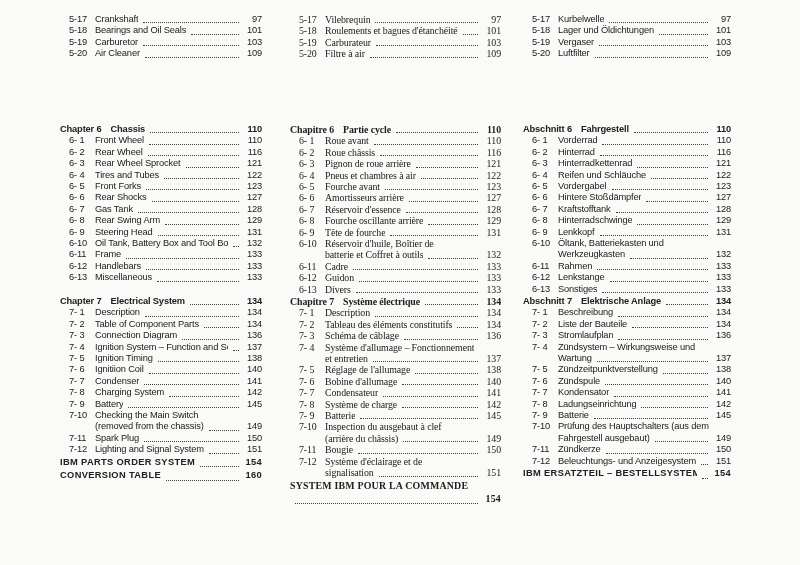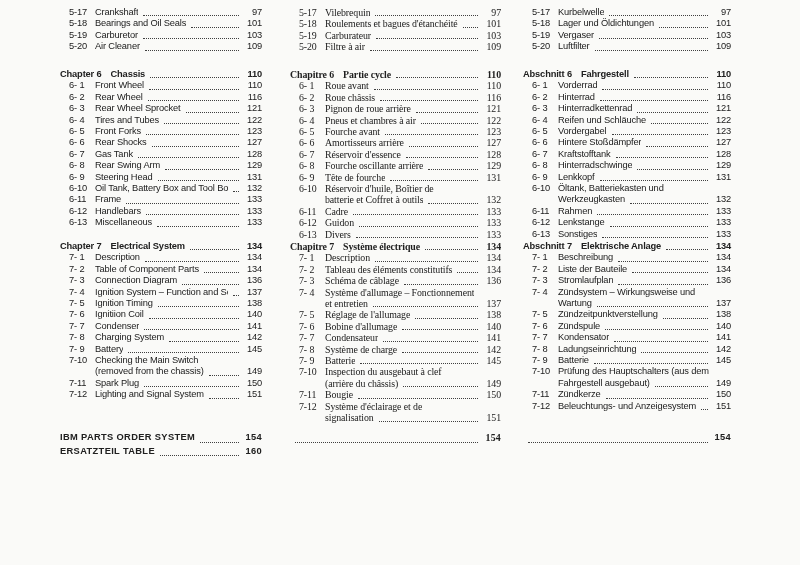--- a/index.html
+++ b/index.html
@@ -1,21 +1,21 @@
 <!DOCTYPE html>
 <html><head>
 <meta charset="utf-8">
 <style>
   html,body { margin:0; padding:0; background:#e8e8e6; }
   .page {
     position:relative; width:800px; height:565px;
     background:#fafaf8; overflow:hidden; margin:0 auto;
     color:#202020;
   }
-  .col { position:absolute; top:7px; }
+  .col { position:absolute; top:14px; }
   .col-en { left:60px;  width:202px; }
   .col-fr { left:290px; width:211px; }
   .col-de { left:523px; width:208px; }
   .col-en, .col-de {
     font-family:"Liberation Sans", sans-serif;
     font-size:9.3px; letter-spacing:-0.15px;
   }
   .col-fr {
     font-family:"Liberation Serif", serif;
     font-size:9.9px; letter-spacing:-0.1px;
@@ -27,21 +27,21 @@
   .row { display:flex; align-items:baseline; line-height:11.4px; white-space:nowrap; }
   .item { padding-left:9px; }
   .num { flex:0 0 26px; white-space:pre; }
   .label { min-width:0; overflow:hidden; }
   .leader {
     flex:1 1 auto; min-width:6px; align-self:flex-end;
     border-bottom:1.7px dotted #3f3f3f; margin:0 3px 2px 5px;
   }
   .page-num { flex:0 0 auto; min-width:20px; text-align:right; }
   .heading { font-weight:700; }
-  .chap-prefix { margin-right:9px; }
+  .chap-prefix { margin-right:9px;margin-top:48px; }
   .foot { font-weight:700; letter-spacing:0.35px; line-height:13.5px; }
   .col-fr .foot { letter-spacing:0.2px; }
 </style>
 </head>
 <body>
 
 <div class="page">
   <div class="col col-en">
       <div class="section sec-0">
         <div class="row item">
@@ -239,21 +239,21 @@
           <span class="page-num">151</span>
         </div>
       </div>
       <div class="section sec-footer">
         <div class="row foot">
           <span class="label">IBM PARTS ORDER SYSTEM</span>
           <div class="leader"></div>
           <span class="page-num">154</span>
         </div>
         <div class="row foot">
-          <span class="label">ERSATZTEIL TABLE</span>
+          <span class="label">CONVERSION TABLE</span>
           <div class="leader"></div>
           <span class="page-num">160</span>
         </div>
       </div>
     </div>
   <div class="col col-fr">
       <div class="section sec-0">
         <div class="row item">
           <span class="num">5-17</span>
           <span class="label">Vilebrequin</span>
@@ -456,20 +456,23 @@
         </div>
         <div class="row item">
           <span class="num"></span>
           <span class="label">signalisation</span>
           <div class="leader"></div>
           <span class="page-num">151</span>
         </div>
       </div>
       <div class="section sec-footer">
         <div class="row foot">
+          <span class="label">SYSTEM IBM POUR LA COMMANDE</span>
+        </div>
+        <div class="row foot">
           <div class="leader"></div>
           <span class="page-num">154</span>
         </div>
       </div>
     </div>
   <div class="col col-de">
       <div class="section sec-0">
         <div class="row item">
           <span class="num">5-17</span>
           <span class="label">Kurbelwelle</span>
@@ -668,18 +671,19 @@
         </div>
         <div class="row item">
           <span class="num">7-12</span>
           <span class="label">Beleuchtungs- und Anzeigesystem</span>
           <div class="leader"></div>
           <span class="page-num">151</span>
         </div>
       </div>
       <div class="section sec-footer">
         <div class="row foot">
+          <span class="label">IBM ERSATZTEIL – BESTELLSYSTEM</span>
           <div class="leader"></div>
           <span class="page-num">154</span>
         </div>
       </div>
     </div>
 </div>
 
 </body></html>

